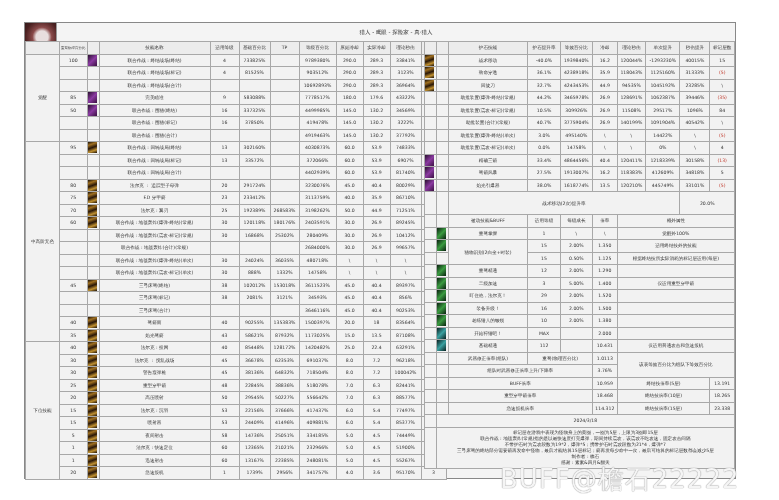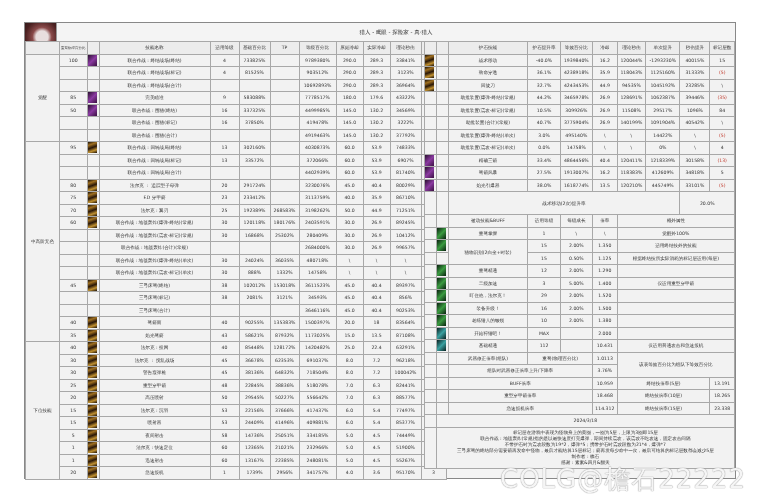--- a/index.html
+++ b/index.html
@@ -870,13 +870,13 @@
             <div>不带护石时为震攻段数为19*2，爆弹*5；携带护石时震攻段数为21*4，爆弹*7</div>
             <div>三弓床弩的终结部分需要箭再发命中怪物，最后才能结算15层标记；箭再发每少命中一次，最后可结算的标记层数都会减少5层</div>
             <div>制作者：檐石</div>
             <div>感谢：素素&amp;四月&amp;酣天</div>
           </td>
         </tr>
       </tbody>
   </table>
 </div>
 
-<div class="watermark">COLG@檐石22222</div>
+<div class="watermark">BUFF@檐石22222</div>
 
 </body></html>

